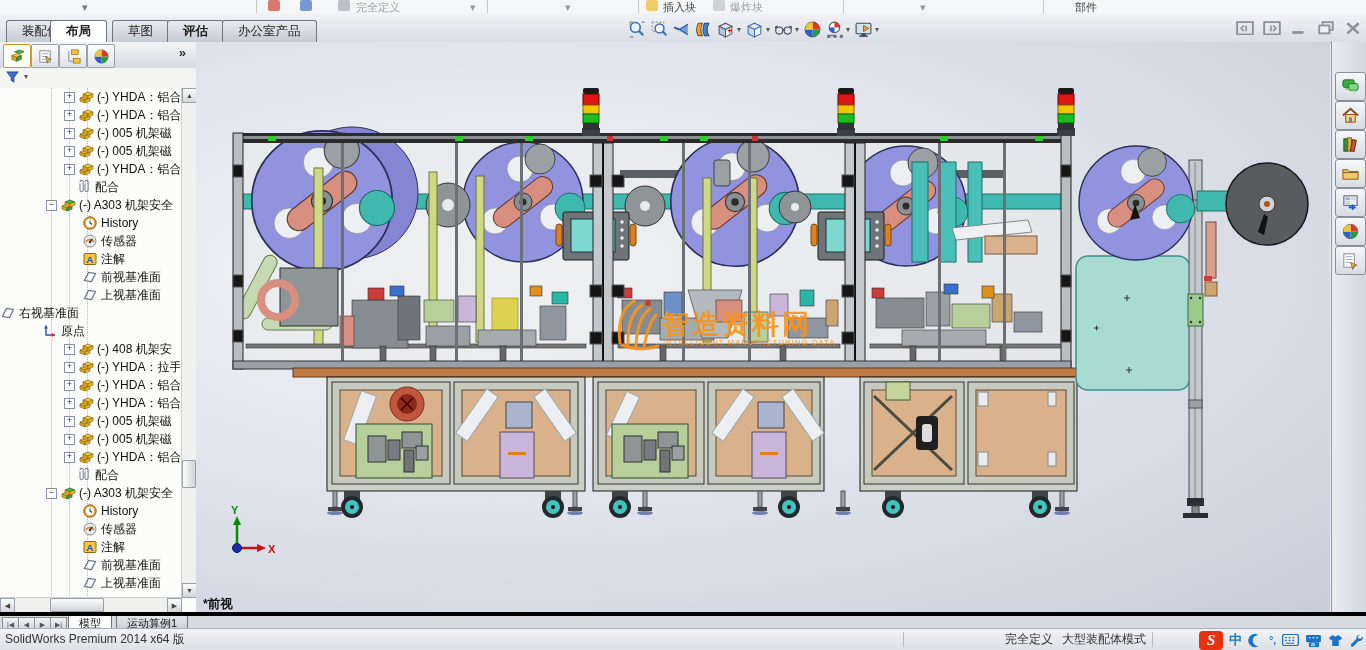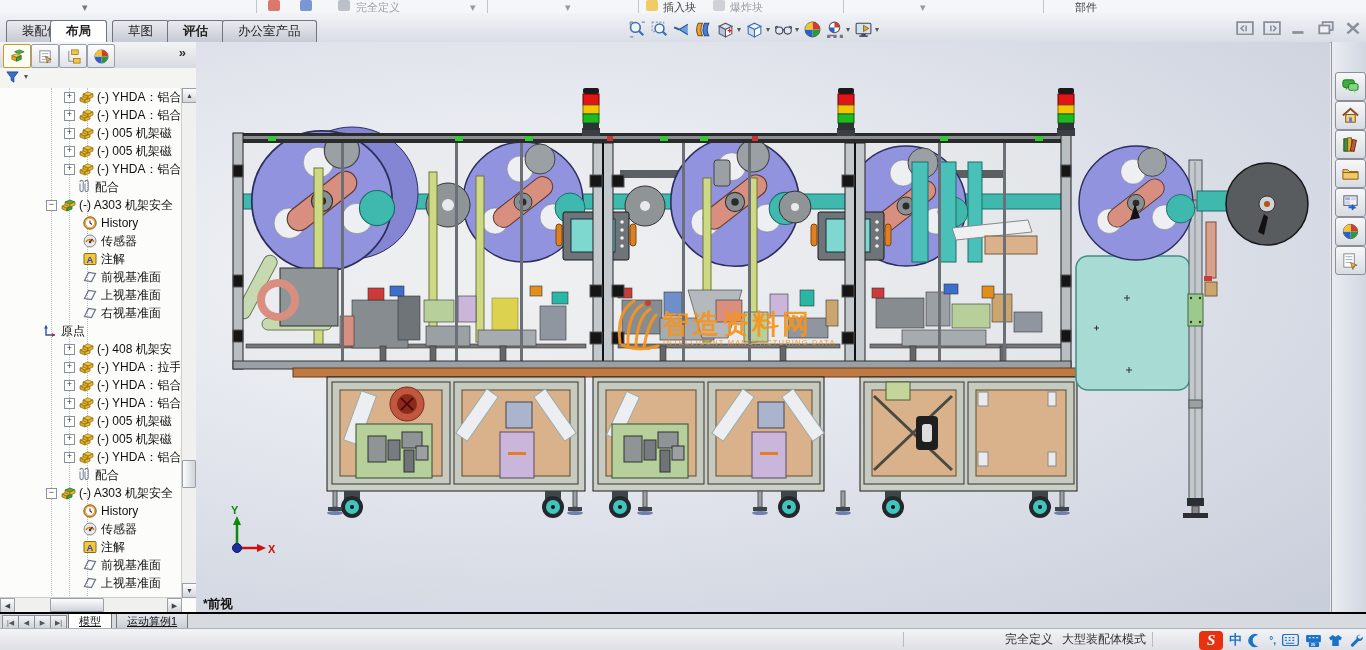--- a/index.html
+++ b/index.html
@@ -51,21 +51,21 @@
   .sthumb{position:absolute;background:linear-gradient(90deg,#fdfdfd,#cfd3d8);border:1px solid #9aa0a8;border-radius:1px;}
   
   #viewport{left:196px;top:42px;width:1134px;height:570px;
             background:radial-gradient(ellipse at 28% 40%,#f5f7fa 0%,#e2e5ec 45%,#c8cdda 100%);}
   
   #rightpane{left:1331px;top:42px;width:35px;height:570px;
              background:linear-gradient(90deg,#e9ecf1,#d2d6df);border-left:1px solid #999;}
   .rpbtn{position:absolute;left:3px;width:29px;height:27px;border:1px solid #8a8f98;border-radius:3px;
          background:linear-gradient(#f6f7f9,#d8dce2);display:flex;align-items:center;justify-content:center;}
   
-  #modeltabs{left:0;top:612px;width:1366px;height:16px;background:#d7dadf;border-top:2px solid #000000;}
+  #modeltabs{left:0;top:612px;width:1366px;height:16px;background:#d7dadf;border-top:4px solid #000000;}
   .navb{position:absolute;top:1px;width:15px;height:13px;background:linear-gradient(#f2f3f5,#cdd1d7);
         border:1px solid #8a8f98;font-size:7px;color:#555;display:flex;align-items:center;justify-content:center;}
   .mtab{position:absolute;top:0;height:15px;line-height:15px;padding:0 10px;font-size:11px;color:#111;
         border:1px solid #777;border-top:none;background:linear-gradient(#e4e6ea,#c9cdd4);text-decoration:underline;}
   .mtab.active{background:#fff;}
   
   #statusbar{left:0;top:628px;width:1366px;height:22px;
              background:linear-gradient(#f2f3f5,#dcdfe5);border-top:1px solid #aab0b8;font-size:12px;color:#333;}
   #statusbar .txt{position:absolute;top:0;line-height:21px;white-space:nowrap;}
   .vsep{position:absolute;top:3px;height:15px;border-left:1px solid #b7bcc3;}
@@ -412,21 +412,21 @@
           <span>前视基准面</span>
         </div>
         <div class="trow" style="padding-left: 82px;">
           <span class="tico">
             <svg viewBox="0 0 16 16">
               <path d="M2.5 11.5 L6.5 3.5 L13.5 4.5 L9.5 12.5 Z" fill="none" stroke="#66718a" stroke-width="1.2"></path>
             </svg>
           </span>
           <span>上视基准面</span>
         </div>
-        <div class="trow" style="padding-left: 82px;">
+        <div class="trow" style="">
           <span class="tico">
             <svg viewBox="0 0 16 16">
               <path d="M2.5 11.5 L6.5 3.5 L13.5 4.5 L9.5 12.5 Z" fill="none" stroke="#66718a" stroke-width="1.2"></path>
             </svg>
           </span>
           <span>右视基准面</span>
         </div>
         <div class="trow" style="padding-left: 42px;">
           <span class="tico">
             <svg viewBox="0 0 16 16">
@@ -1108,20 +1108,21 @@
   <div id="modeltabs" class="abs">
     <div class="navb" style="left:2px;">|◀</div>
     <div class="navb" style="left:18px;">◀</div>
     <div class="navb" style="left:34px;">▶</div>
     <div class="navb" style="left:50px;">▶|</div>
     <div class="mtab active" style="left:68px;">模型</div>
     <div class="mtab" style="left:116px;">运动算例1</div>
   </div>
 
   <div id="statusbar" class="abs">
+    <span class="txt" style="left:5px;">SolidWorks Premium 2014 x64 版</span>
     <span class="vsep" style="left:903px;"></span>
     <span class="txt" style="left:1005px;">完全定义</span>
     <span class="txt" style="left:1062px;">大型装配体模式</span>
     <span class="vsep" style="left:1152px;"></span>
     <div id="ime">
       <span id="sglogo">S</span>
       <span class="imei">中</span>
       <span class="imei">
           <svg viewBox="0 0 16 16" width="15" height="15">
             <path d="M11 2 A7 7 0 1 0 11 14 A5.5 5.5 0 1 1 11 2 Z" fill="#1a73c8"></path>

